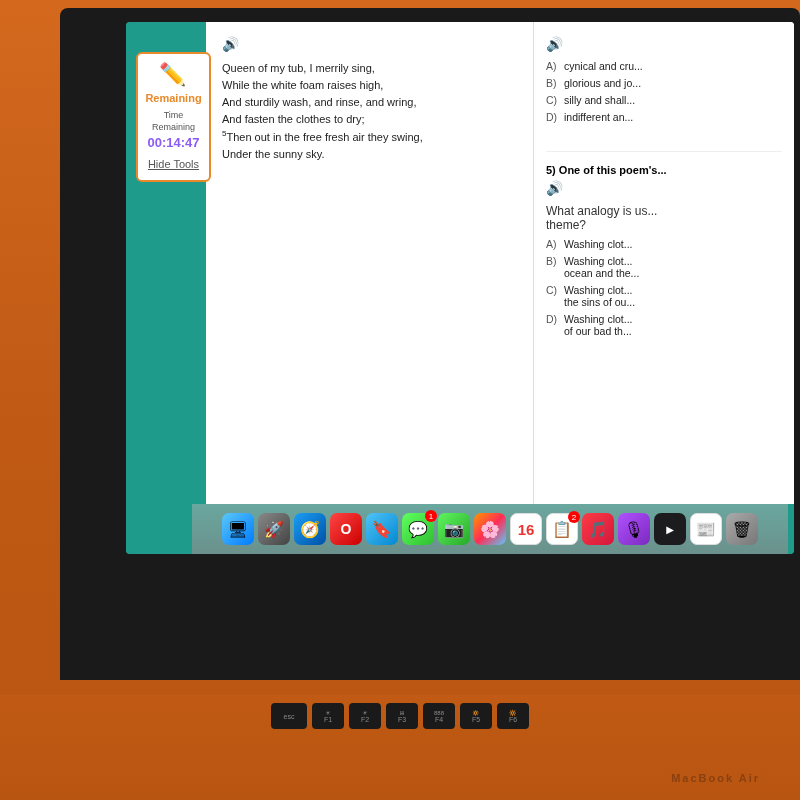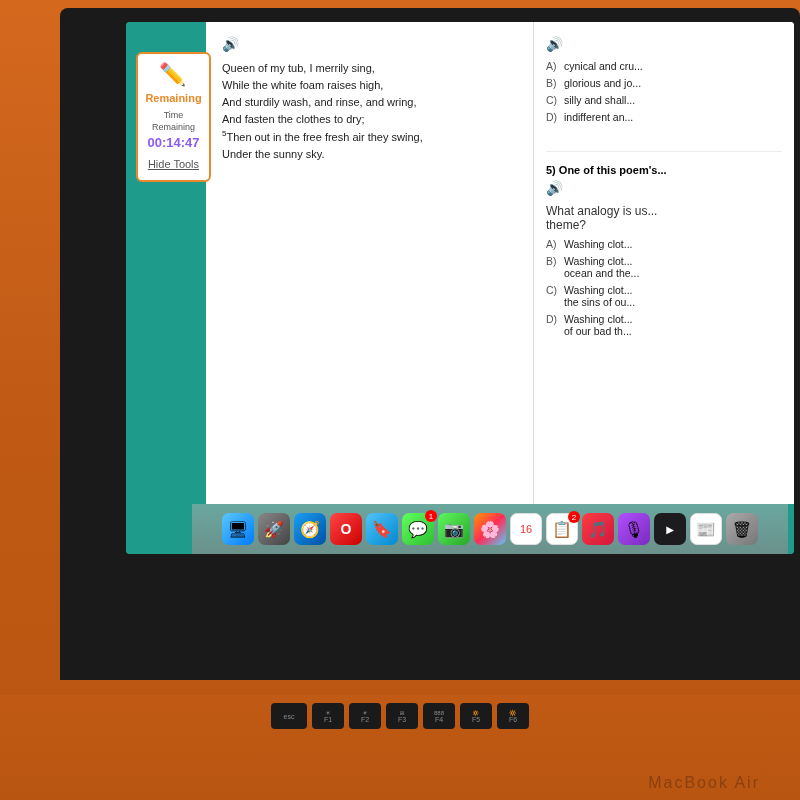--- a/index.html
+++ b/index.html
@@ -277,25 +277,25 @@
       justify-content: center;
       padding: 3px 4px;
       min-width: 32px;
       height: 26px;
     }
 
     .key-esc { min-width: 36px; }
 
     .macbook-label {
       position: absolute;
-      bottom: 8px;
+      bottom: 16px;
       right: 40px;
       color: #8a4010;
-      font-size: 16px;
-      font-weight: 400;
+      font-size: 11px;
+      font-weight: 700;
       letter-spacing: 2px;
     }
   </style>
 </head>
 <body>
 
 <div class="laptop-body">
 
   <div class="screen-bezel">
 
@@ -395,21 +395,21 @@
             <span>💬</span>
             <span class="badge">1</span>
           </div>
           <div class="dock-icon facetime">
             <span>📷</span>
           </div>
           <div class="dock-icon photos">
             <span>🌸</span>
           </div>
           <div class="dock-icon calendar">
-            <span style="font-size:11px;font-weight:normal;color:#e33;">16</span>
+            <span style="font-size:15px;font-weight:bold;color:#e33;">16</span>
           </div>
           <div class="dock-icon reminders" style="position:relative;background:white;">
             <span>📋</span>
             <span class="badge">2</span>
           </div>
           <div class="dock-icon music">
             <span>🎵</span>
           </div>
           <div class="dock-icon podcasts">
             <span>🎙</span>

